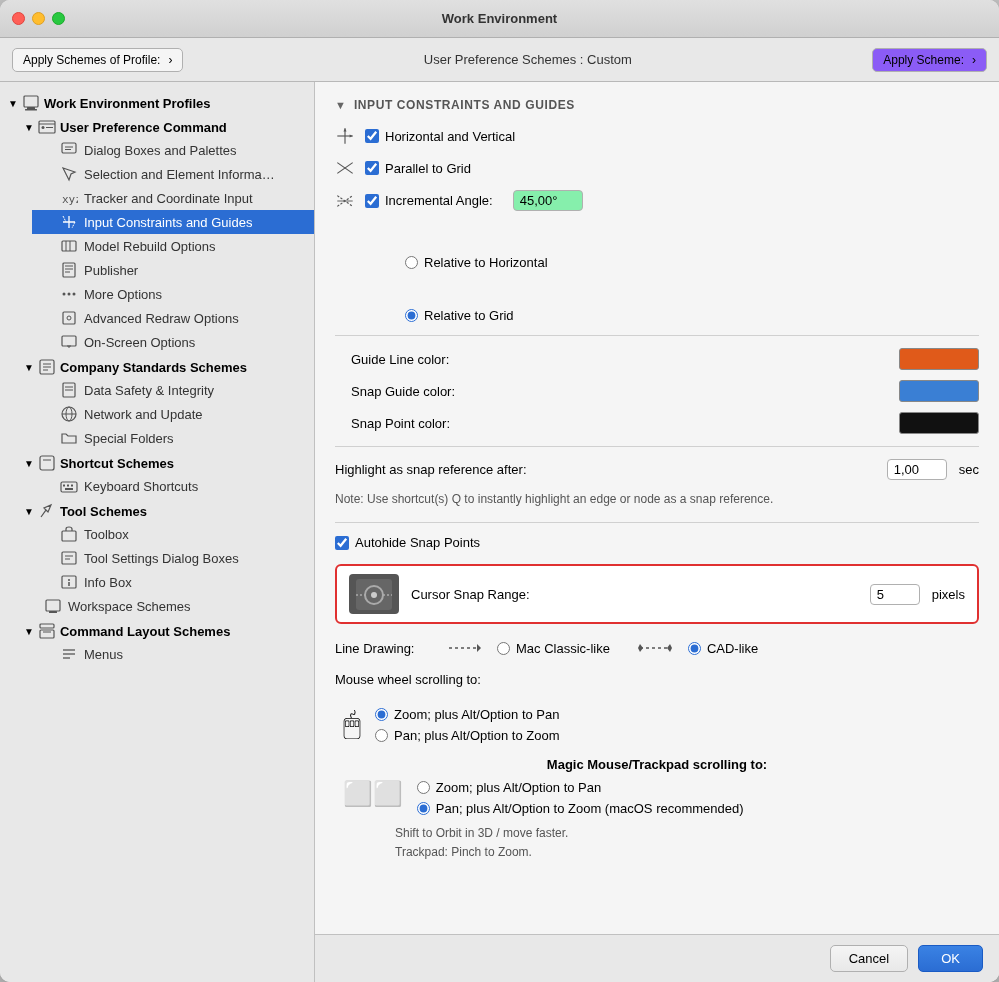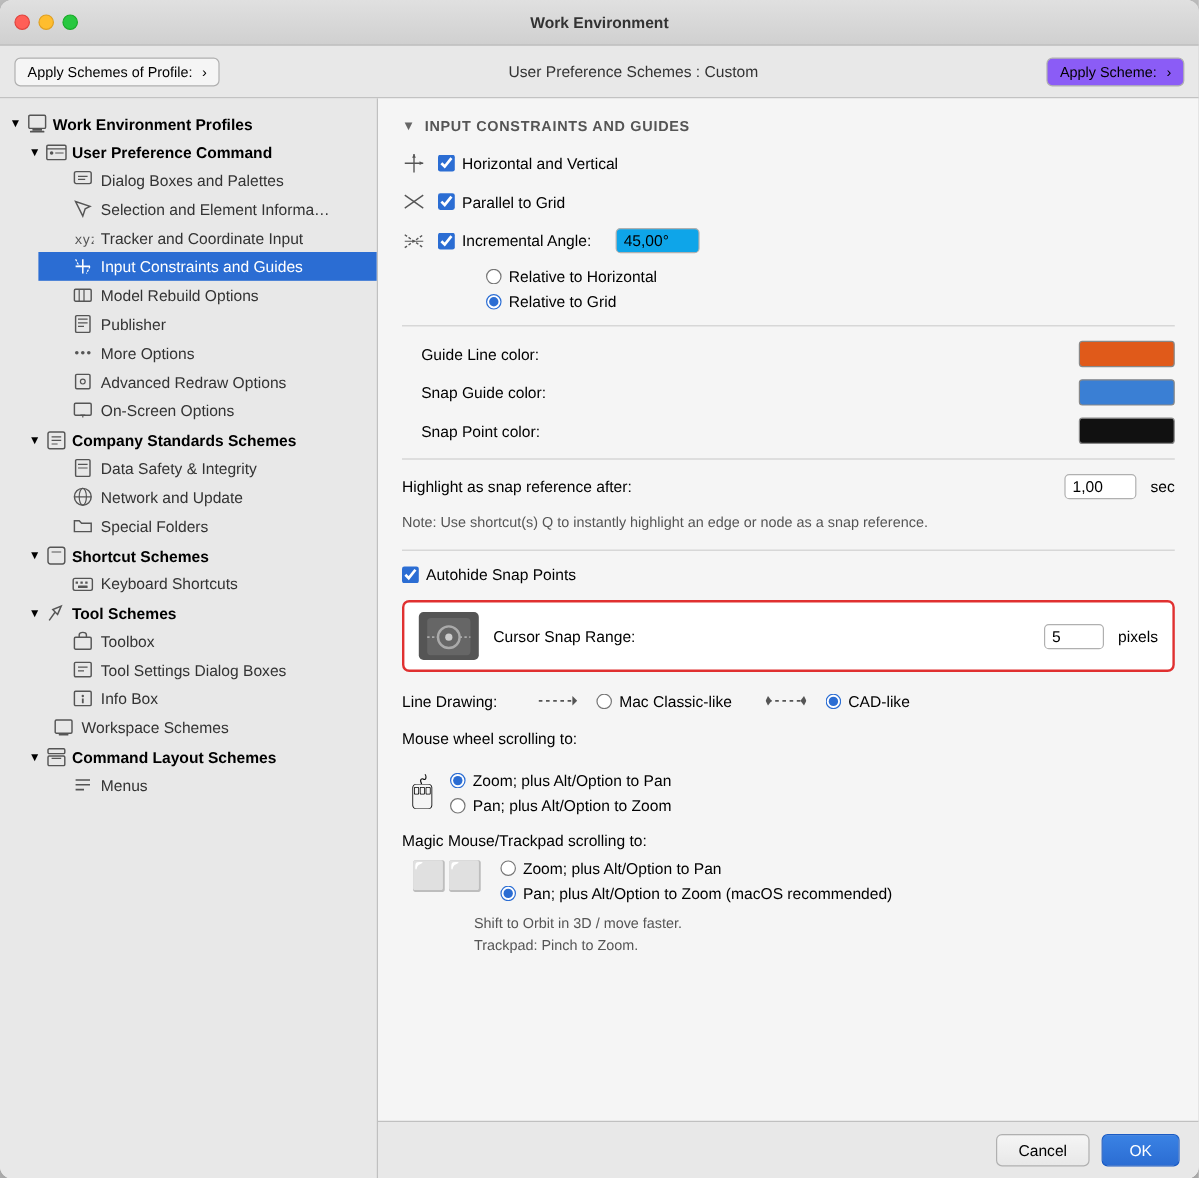--- a/index.html
+++ b/index.html
@@ -169,35 +169,36 @@
       height: 14px;
       accent-color: #2b6dd3;
       cursor: pointer;
     }
     .angle-input {
       border: 1px solid #b0b0b0;
       border-radius: 4px;
       padding: 2px 6px;
       font-size: 13px;
       width: 70px;
-      background: #0ea5e9;
+      background: #86efac;
       margin-left: 10px;
     }
     .radio-group {
       margin-left: 70px;
       margin-bottom: 8px;
       display: flex;
       flex-direction: column;
       gap: 6px;
     }
     .radio-label {
       display: flex;
       align-items: center;
       gap: 6px;
       cursor: pointer;
+      margin-top: 32px;
     }
     .radio-input {
       accent-color: #2b6dd3;
       cursor: pointer;
     }
     .divider {
       border: none;
       border-top: 1px solid #d0d0d0;
       margin: 12px 0;
     }
@@ -309,22 +310,23 @@
     .radio-stack {
       display: flex;
       flex-direction: column;
       gap: 6px;
     }
     .magic-section {
       margin-bottom: 10px;
     }
     .magic-label {
       font-size: 13px;
-      font-weight: 400;
+      font-weight: 700;
       margin-bottom: 8px;
+      text-align: center;
     }
     .footer {
       display: flex;
       justify-content: flex-end;
       align-items: center;
       padding: 10px 16px;
       border-top: 1px solid #c0c0c0;
       background: #e8e8e8;
       gap: 10px;
     }

